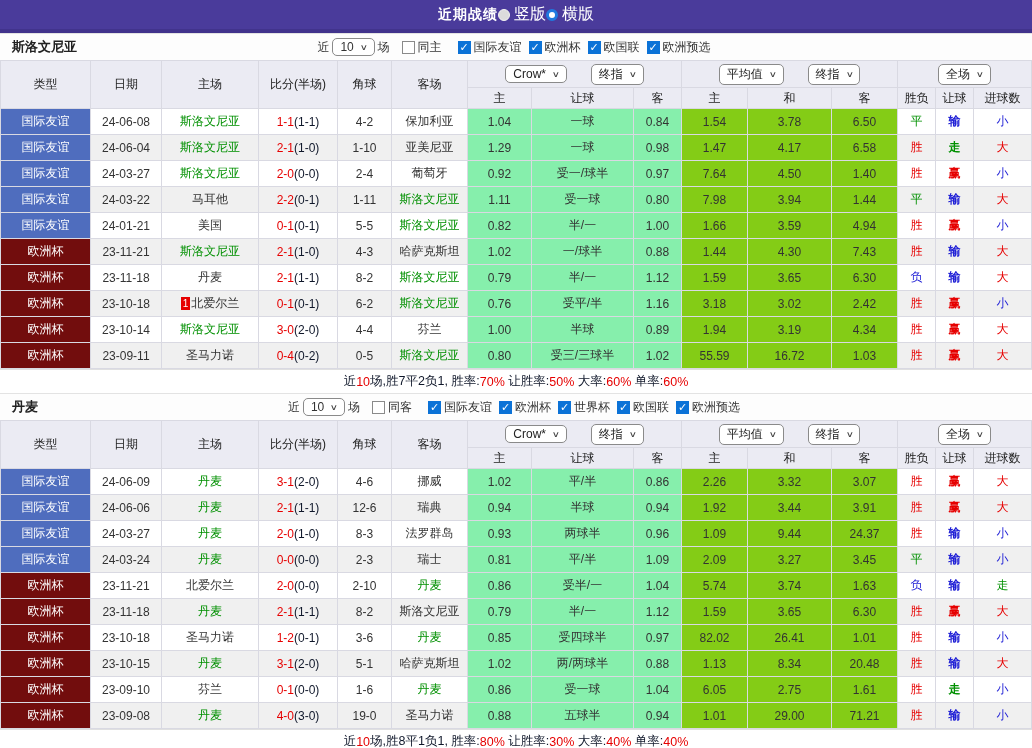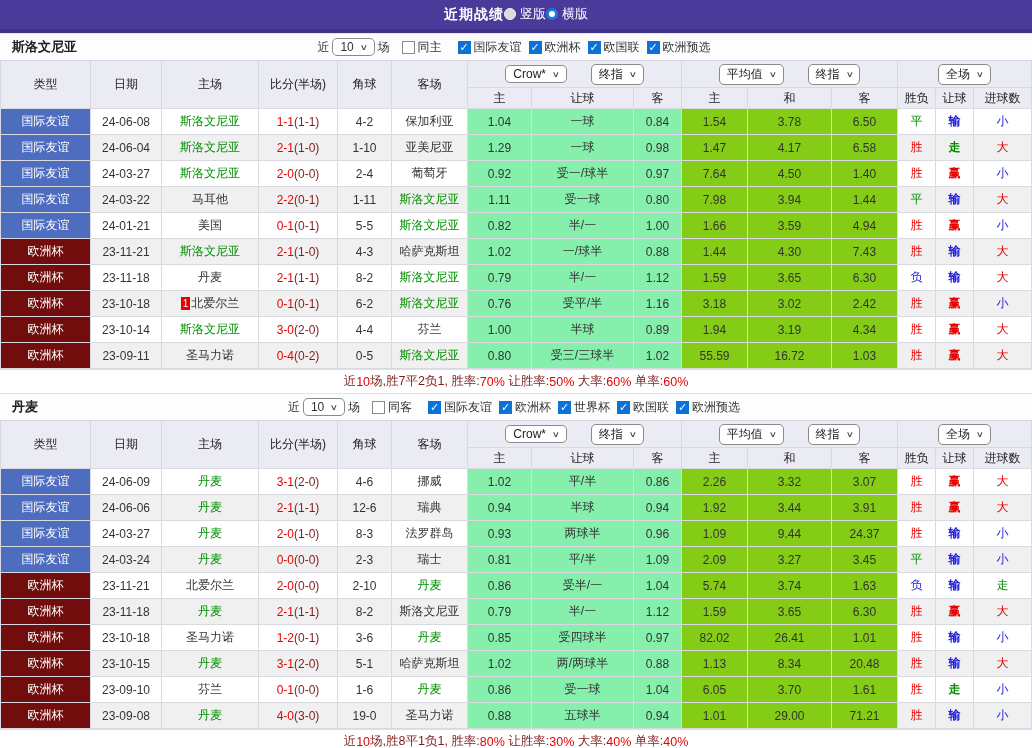--- a/index.html
+++ b/index.html
@@ -3,21 +3,21 @@
 <meta charset="utf-8">
 <style>
   html,body{margin:0;padding:0;background:#fff;}
   body{width:1032px;font-family:"Liberation Sans","DejaVu Sans",sans-serif;color:#333;}
   .page{width:1032px;border-bottom:1px solid #c9c9c9;}
 
   
   .titlebar{height:29px;background:#4a3b9b;border-bottom:4px solid #41338c;
     display:flex;align-items:center;justify-content:center;gap:0;color:#fff;}
   .titlebar .title{font-weight:bold;font-size:14px;letter-spacing:1px;}
-  .radio{display:inline-flex;align-items:center;gap:4px;font-size:13px;cursor:pointer;}
+  .radio{display:inline-flex;align-items:center;gap:4px;font-size:16px;cursor:pointer;}
   .rb{width:12px;height:12px;border-radius:50%;background:#dcdcdc;border:1px solid #f2f2f2;box-sizing:border-box;display:inline-block;}
   .rb.sel{background:#fff;border:3.5px solid #1f7ae0;}
 
   
   .secbar{height:26px;background:#fdfdfd;border-top:1px solid #e3e3e3;
     display:flex;align-items:center;position:relative;font-size:12px;}
   .teamname{position:absolute;left:12px;font-weight:bold;font-size:13px;color:#222;}
   .controls{margin:0 auto;display:inline-flex;align-items:center;gap:3px;}
   .selbox{border:1px solid #8a8a8a;border-radius:5px;background:#fff;
     display:inline-flex;align-items:center;gap:7px;padding:1px 7px;font-size:12px;cursor:pointer;white-space:nowrap;}
@@ -40,21 +40,21 @@
   td.type{color:#fff;}
   td.type-blue{background:#4f6dbe;}
   td.type-maroon{background:#720d0d;}
   td.col-odds{background:#86efac;}
   td.col-avg{background:#84cc16;}
   .gwrap{display:flex;justify-content:center;align-items:center;gap:24px;}
 
   .c-red{color:#e60000;}
   .c-green{color:#009000;}
   .c-blue{color:#2121d6;}
-  .c-dark{color:#7f1d1d;}
+  .c-dark{color:#0f172a;}
   td.res-hand span{font-weight:bold;}
   .redcard{background:#e60000;color:#fff;font-size:10px;line-height:13px;padding:0 2px;margin-right:1px;display:inline-block;}
 
   
   .summary{height:23px;display:flex;align-items:center;justify-content:center;
     font-size:12.5px;border-top:1px solid #e0e0e0;background:#fff;white-space:pre;}
 </style>
 </head>
 <body>
 
@@ -542,21 +542,21 @@
    <td class="type type-maroon">欧洲杯</td>
    <td class="">23-09-10</td>
    <td class=" ">芬兰</td>
    <td class=""><span class="c-red">0-1</span><span class="c-dark">(0-0)</span></td>
    <td class="">1-6</td>
    <td class=" c-green">丹麦</td>
    <td class="col-odds">0.86</td>
    <td class="col-odds">受一球</td>
    <td class="col-odds">1.04</td>
    <td class="col-avg">6.05</td>
-   <td class="col-avg">3.70</td>
+   <td class="col-avg">2.75</td>
    <td class="col-avg">1.61</td>
    <td class=""><span class="c-red">胜</span></td>
    <td class=" res-hand"><span class="c-green">走</span></td>
    <td class=""><span class="c-blue">小</span></td>
   </tr>
             <tr>
    <td class="type type-maroon">欧洲杯</td>
    <td class="even">23-09-08</td>
    <td class="even c-green">丹麦</td>
    <td class="even"><span class="c-red">4-0</span><span class="c-dark">(3-0)</span></td>

